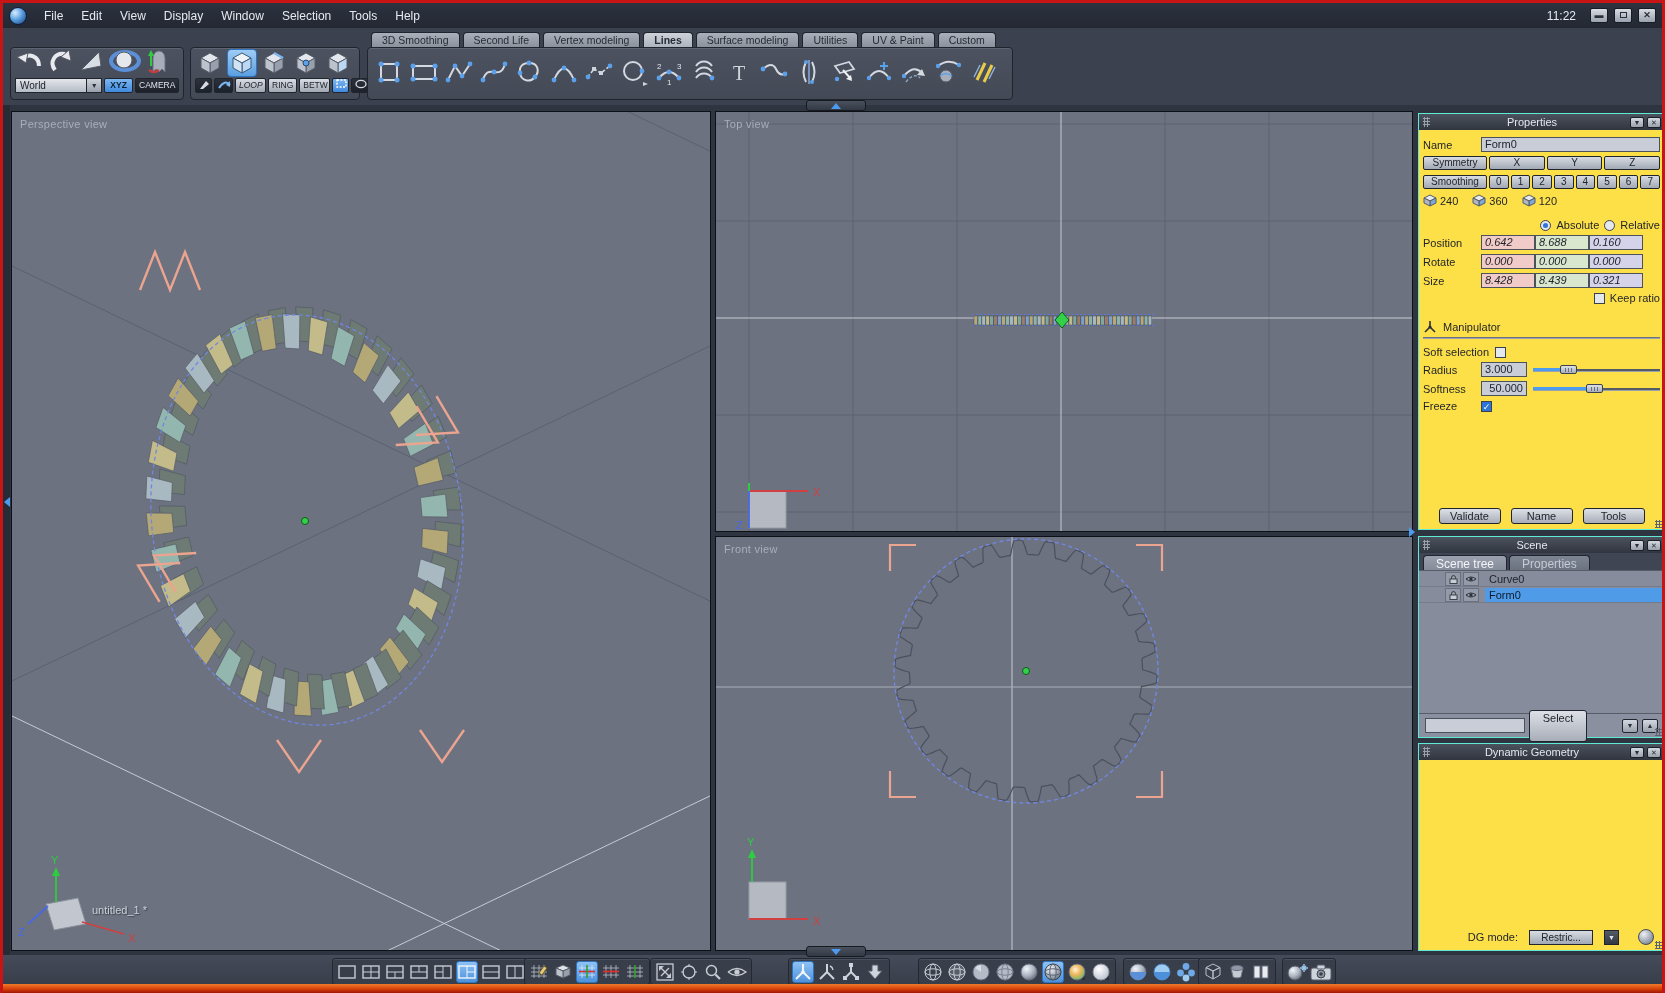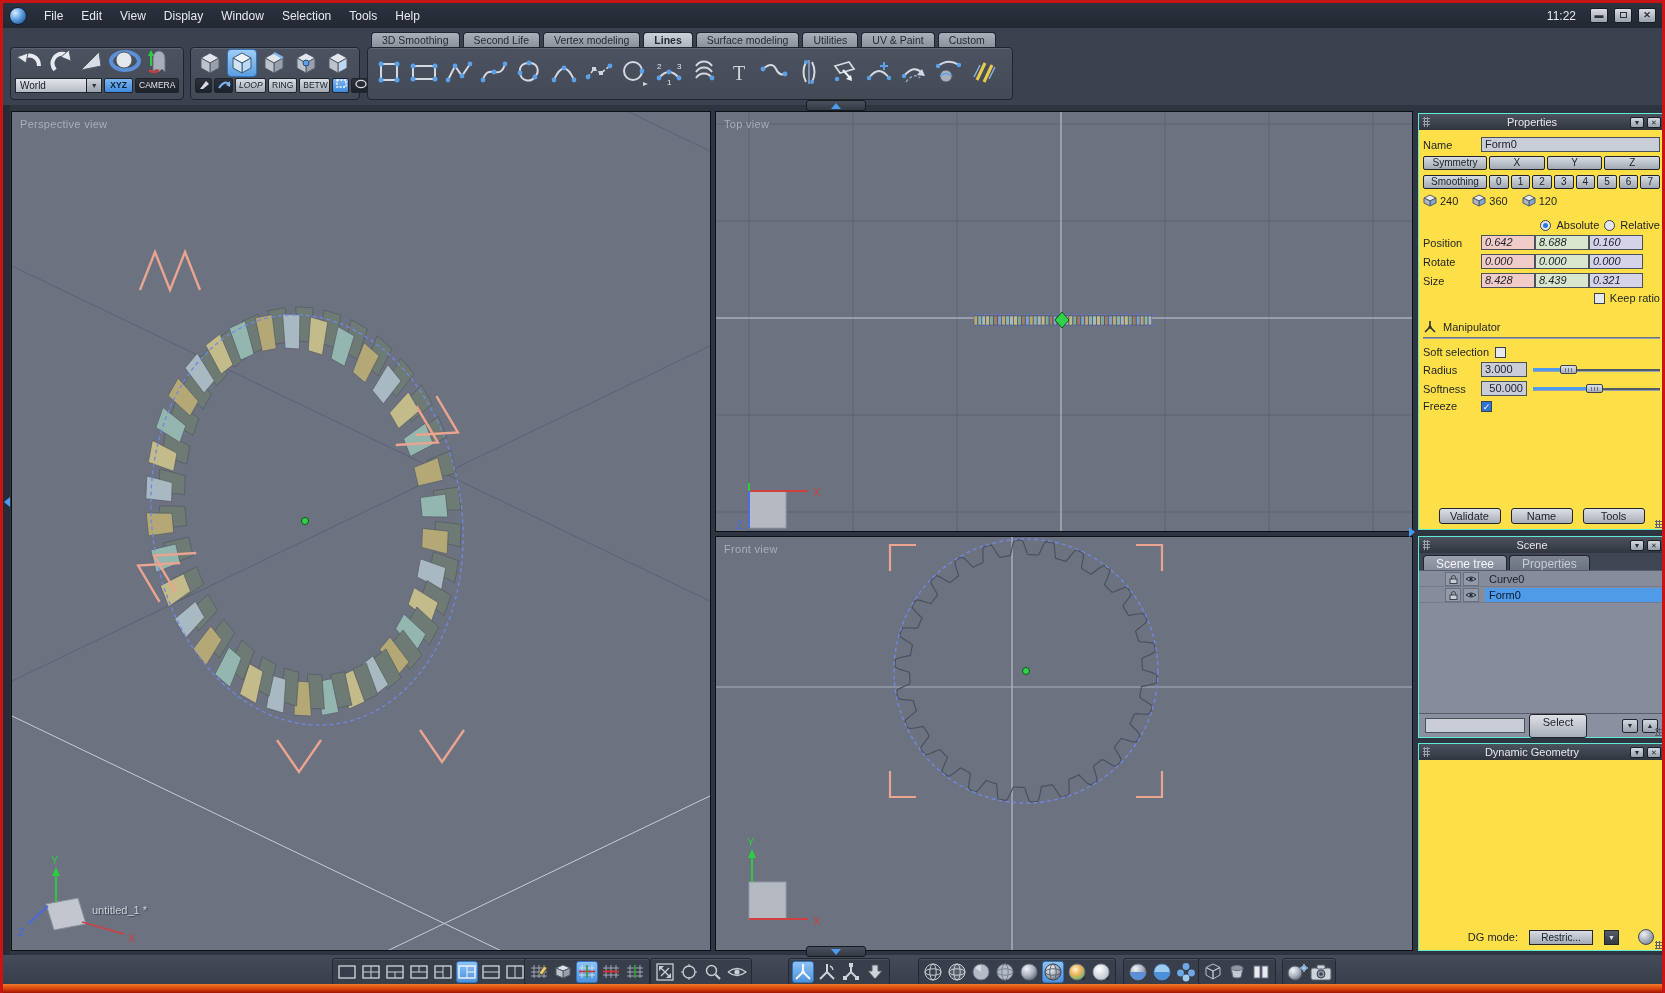--- a/index.html
+++ b/index.html
@@ -109,21 +109,21 @@
   .slist{flex:1;background:#868c9b;border-top:1px solid #565c68;}
   .srow{display:flex;align-items:center;height:16px;border-bottom:1px solid #757b89;}
   .srow .cell{width:16px;height:14px;border:1px solid #6a7080;background:#939aa8;margin-left:2px;
         display:flex;align-items:center;justify-content:center;}
   .srow .nm{flex:1;margin-left:6px;padding:1px 4px;font-size:11px;color:#1d212a;height:14px;}
   .srow .nm.sel{background:#4f9be8;color:#0c1a2c;}
   .srow .indent{width:24px;}
   .sfoot{flex:none;height:24px;display:flex;align-items:center;gap:4px;padding:0 6px;background:#8a90a0;
          border-top:1px solid #565c68;position:relative;}
   .sinput{width:100px;height:15px;border:1px solid #4c525c;background:#c9cdd8;}
-  .sselect{width:58px;height:24px;}
+  .sselect{width:58px;height:32px;}
   .tinybtn{width:16px;height:14px;border:1px solid #20242c;border-radius:2px;font-size:7px;color:#2a2f38;
         background:linear-gradient(#d4d8df,#9aa1ad);text-align:center;line-height:12px;}
 
   
   .dgfoot{flex:none;height:26px;display:flex;align-items:center;justify-content:flex-end;gap:11px;
           padding:0 10px;position:relative;font-size:11px;color:#1d212a;}
   .dgdrop{width:64px;height:15px;border:1px solid #20242c;background:linear-gradient(#d8dce3,#a2a9b4);
           font-size:10px;color:#20242c;text-align:center;line-height:13px;}
   .dgarrow{width:15px;height:15px;border:1px solid #20242c;background:linear-gradient(#555b66,#343a45);
           color:#dfe3ea;font-size:7px;text-align:center;line-height:13px;}

